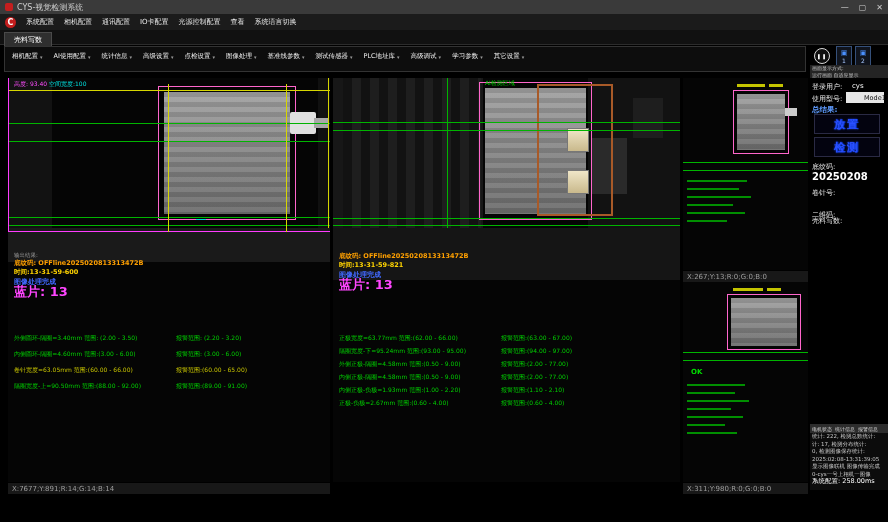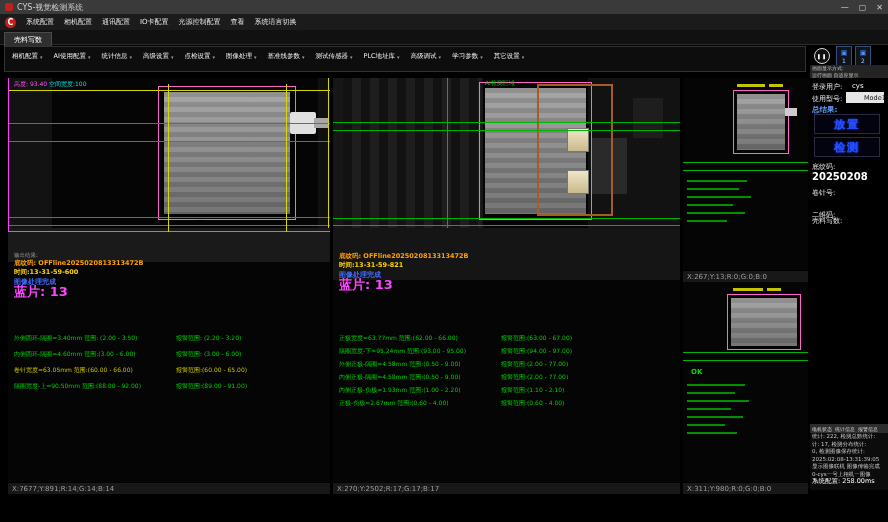--- a/index.html
+++ b/index.html
@@ -287,21 +287,20 @@
     </div>
     <div class="meas-row" style="top:308px">
       <span class="meas-text">内侧正极-负极=1.93mm 范围:(1.00 - 2.20)</span>
         <span class="meas-alarm">报警范围:(1.10 - 2.10)</span>
     </div>
     <div class="meas-row" style="top:321px">
       <span class="meas-text">正极-负极=2.67mm 范围:(0.60 - 4.00)</span>
         <span class="meas-alarm">报警范围:(0.60 - 4.00)</span>
     </div>
   </div>
-  <div class="view-status" style="left:333px;top:482px;width:347px;height:12px">X:270;Y:2502;R:17;G:17;B:17</div>
 
   <div class="view" style="left:683px;top:78px;width:125px;height:192px">
     <div class="part-border" style="left:50px;top:12px;width:56px;height:64px"></div>
     <div class="part" style="left:54px;top:16px;width:48px;height:56px"></div>
     <div style="position:absolute;left:102px;top:30px;width:12px;height:8px;background:#cccccc"></div>
     <div class="ybar" style="left:54px;top:6px;width:28px"></div>
     <div class="ybar" style="left:86px;top:6px;width:14px"></div>
     <div class="hline col-g" style="left:0;top:84px;width:125px"></div>
     <div class="hline col-g" style="left:0;top:92px;width:125px"></div>
     <div class="tbar" style="left:4px;top:102px;width:60px"></div>

